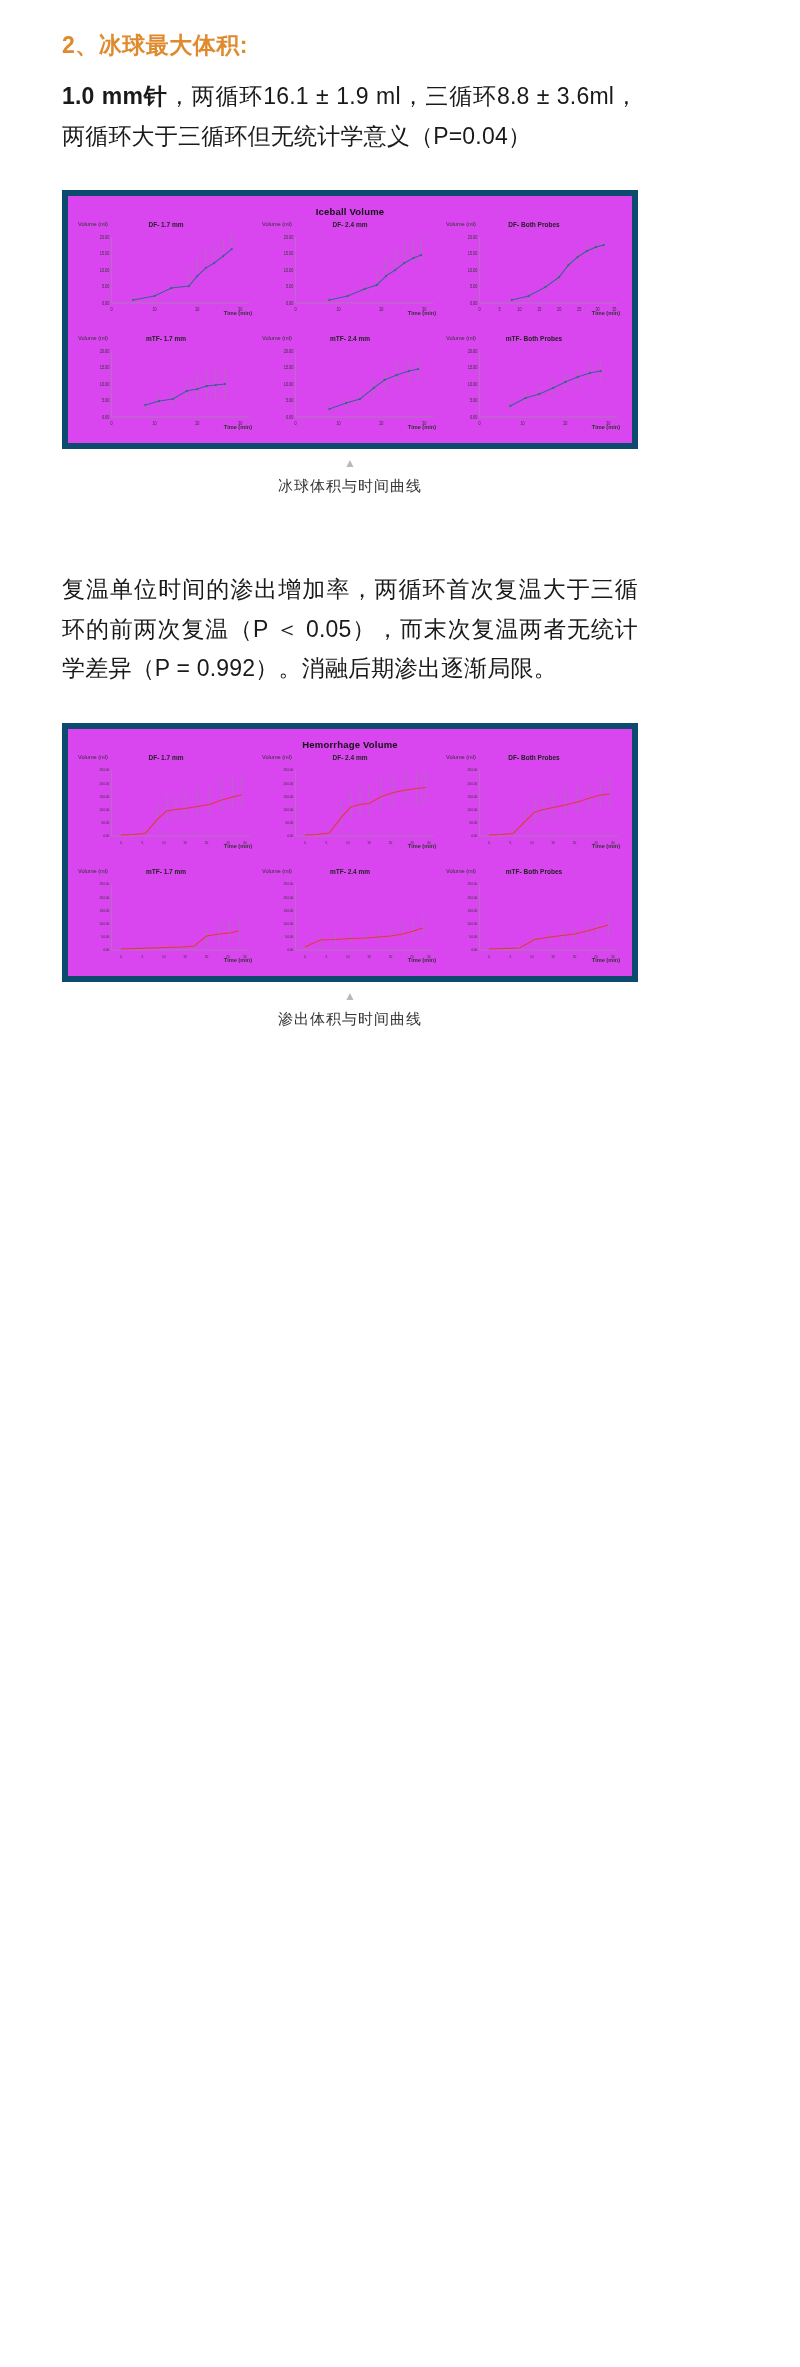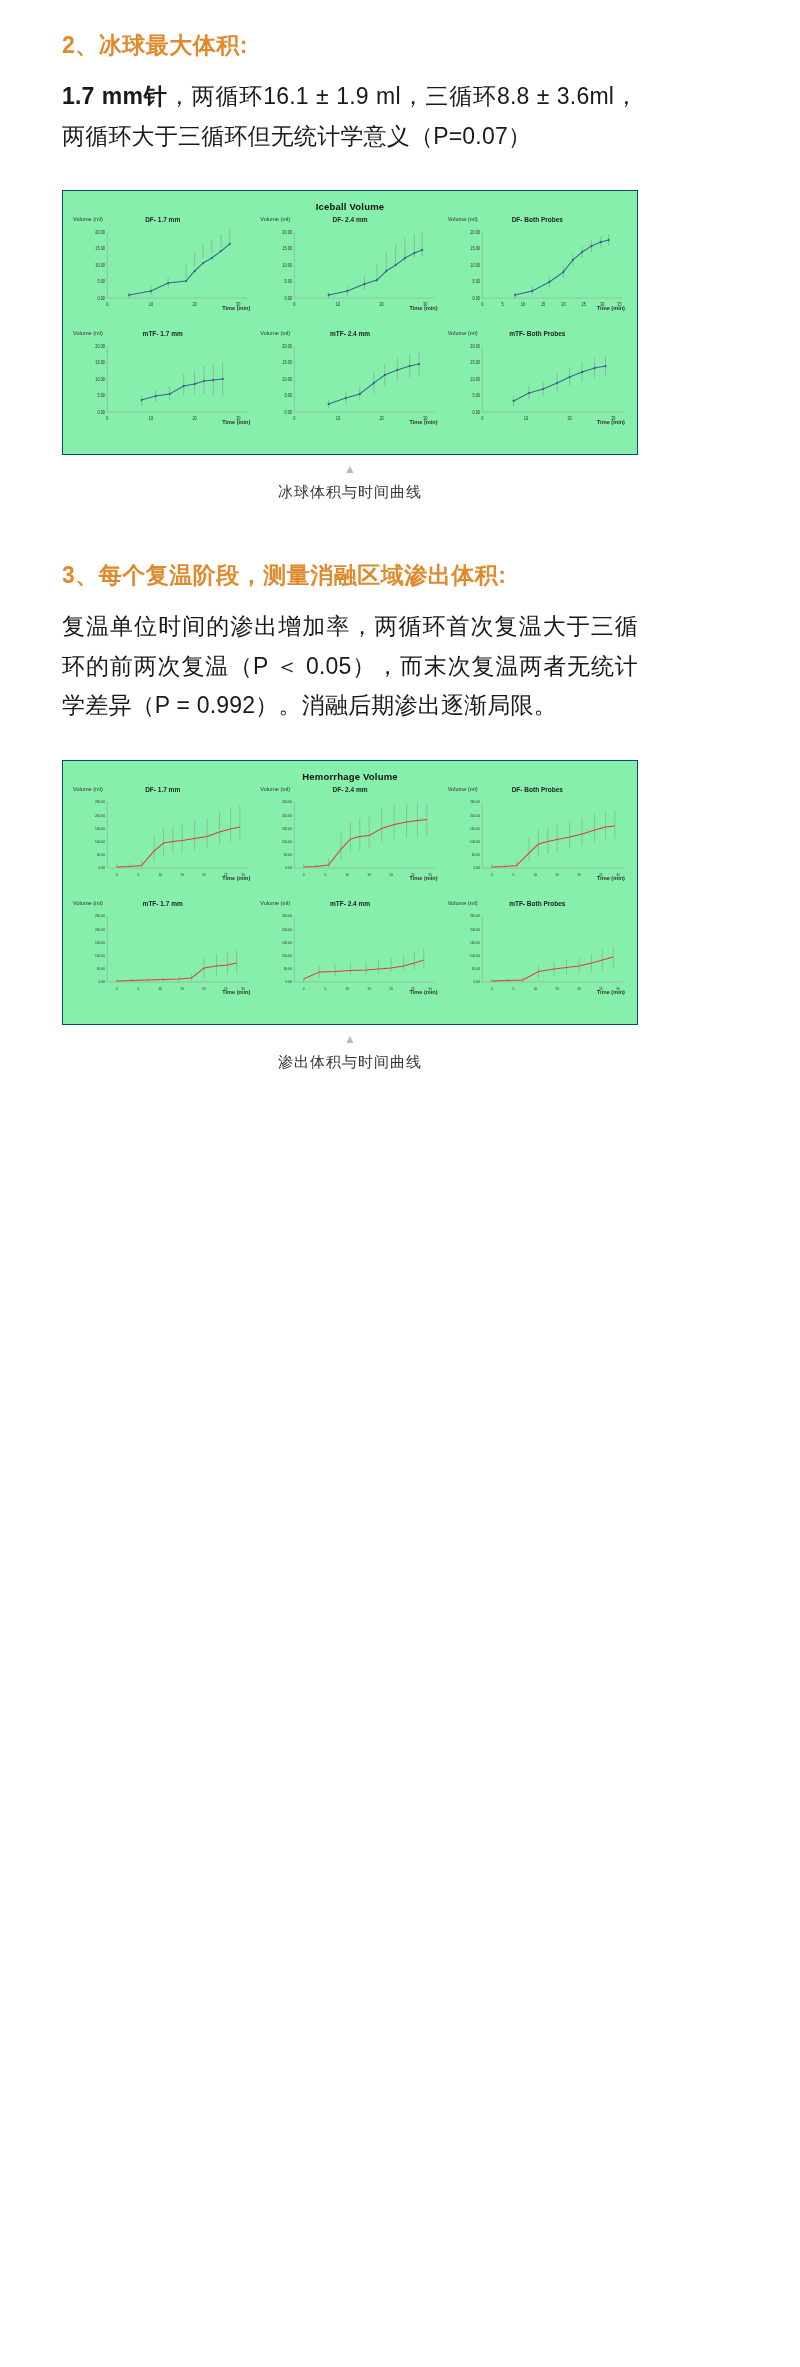--- a/index.html
+++ b/index.html
@@ -39,24 +39,24 @@
     letter-spacing: 0.2px;
   }
   .lead {
     font-weight: bold;
   }
   .para-block { margin-top: 16px; }
   .figure-wrap {
     margin-top: 34px;
   }
   .figure-box {
-    border: 1px solid #0c4a6e;
-    background: #86efac;
+    border: 6px solid #0c4a6e;
+    background: #d946ef;
     box-sizing: border-box;
-    padding: 8px 10px 16px 10px;
+    padding: 8px 10px 0 10px;
   }
   .figure-title {
     text-align: center;
     font-size: 9.5px;
     font-weight: bold;
     color: #111;
     margin: 2px 0 4px 0;
     letter-spacing: 0.2px;
   }
   .chart-grid {
@@ -110,21 +110,21 @@
   .spacer-lg { height: 58px; }
 </style>
 </head>
 <body>
 
 <div class="page">
 
   <h2 id="section-2-heading" class="section-heading">2、冰球最大体积:</h2>
 
   <div class="para-block">
-    <p class="para"><span class="lead">1.7 mm针</span><span>，两循环16.1 ± 1.9 ml，三循环8.8 ± 3.6ml，两循环大于三循环但无统计学意义（P=0.07）</span></p>
+    <p class="para"><span class="lead">1.0 mm针</span><span>，两循环16.1 ± 1.9 ml，三循环8.8 ± 3.6ml，两循环大于三循环但无统计学意义（P=0.04）</span></p>
   </div>
 
   <div class="figure-wrap">
     <div class="figure-box">
       <div class="figure-title">Iceball Volume</div>
       <div class="chart-grid">
 
         <div class="chart-cell">
           <div class="cell-title">DF- 1.7 mm</div>
           <div class="axis-label-y">Volume (ml)</div>
@@ -412,21 +412,20 @@
         </div>
 
       </div>
     </div>
     <div class="caption-arrow">▲</div>
     <div class="figure-caption">冰球体积与时间曲线</div>
   </div>
 
   <div class="spacer-lg"></div>
 
-  <h2 class="section-heading">3、每个复温阶段，测量消融区域渗出体积:</h2>
 
   <div class="para-block">
     <p class="para">复温单位时间的渗出增加率，两循环首次复温大于三循环的前两次复温（P ＜ 0.05），而末次复温两者无统计学差异（P = 0.992）。消融后期渗出逐渐局限。</p>
   </div>
 
   <div class="figure-wrap">
     <div class="figure-box">
       <div class="figure-title">Hemorrhage Volume</div>
       <div class="chart-grid">
 

